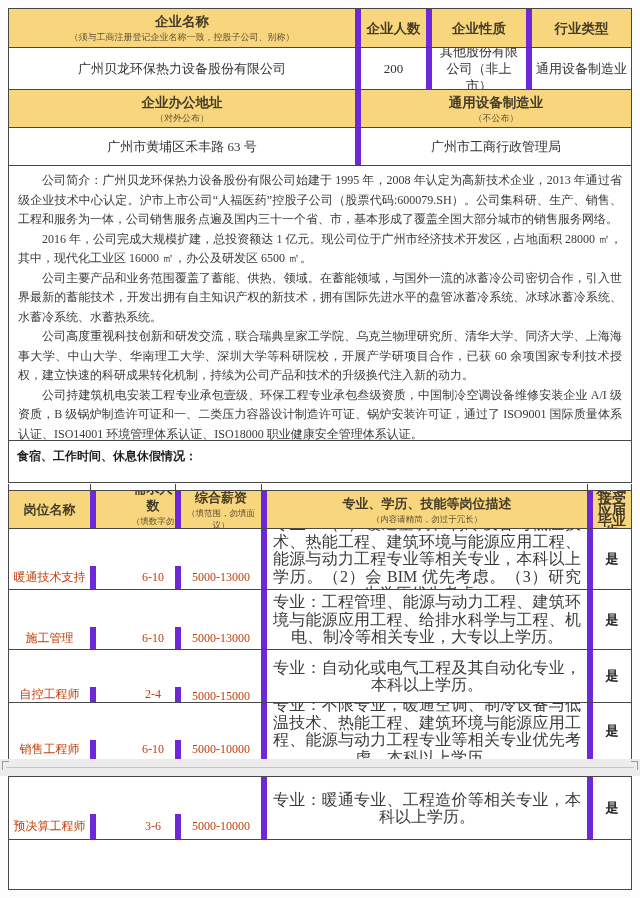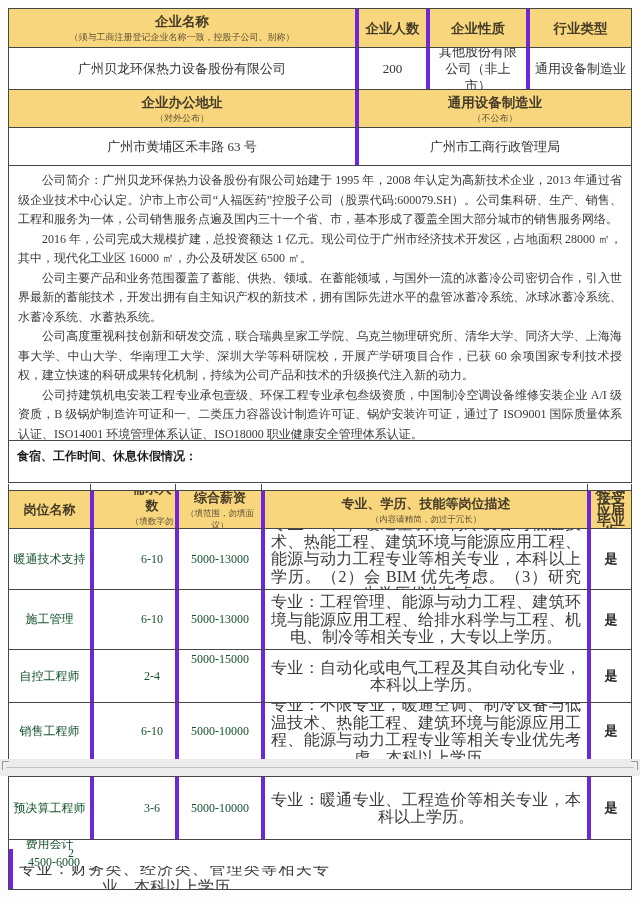--- a/index.html
+++ b/index.html
@@ -5,21 +5,21 @@
   * { margin:0; padding:0; box-sizing:border-box; }
   html,body { background:#f6f6f6; }
   .page {
     position:relative; width:640px; height:898px; background:#fdfdfd;
     font-family:"Liberation Serif","DejaVu Serif",serif;
     color:#3b3b3b; margin:0 auto; overflow:hidden;
   }
   .tbl { position:absolute; left:8px; width:624px; border:1px solid #474747; background:#fff; }
   .row { display:flex; border-top:1px solid #474747; }
   .row:first-child { border-top:none; }
-  .cell { border-left:4px solid #6d28d9; display:flex; flex-direction:column; align-items:center; justify-content:center; text-align:center; overflow:hidden; }
+  .cell { border-left:6px solid #6d28d9; display:flex; flex-direction:column; align-items:center; justify-content:center; text-align:center; overflow:hidden; }
   .cell:first-child { border-left:none; }
   .hdr .cell { background:#F8D67D; }
   .hlabel { font-weight:bold; font-size:13.5px; color:#443b28; line-height:17px; }
   .hsub { font-size:9px; color:#5d5136; line-height:12px; margin-top:1px; }
   .val { font-size:13px; line-height:17px; color:#333; padding:2px 4px; }
   
   .c-name { width:346px; } .c-count { width:71px; } .c-nature { width:100px; } .c-industry { flex:1; }
   .a-left { width:346px; } .a-right { flex:1; }
   
   .intro { border-top:1px solid #474747; padding:5px 9px 4px 9px; height:311px; overflow:hidden; }
@@ -31,21 +31,21 @@
   .stub { position:absolute; left:8px; top:484px; width:624px; height:6px; display:flex; }
   .stub div { border-left:1px solid #474747; }
   .stub div:first-child { border-left:1px solid #474747; }
   .stub .s1{width:82px;} .stub .s2{width:85px;} .stub .s3{width:86px;} .stub .s4{width:326px;} .stub .s5{flex:1; border-right:1px solid #474747;}
   
   .j-title { width:81px; } .j-count { width:85px;padding-left:35px; } .j-salary { width:86px; } .j-desc { width:326px; } .j-fresh { flex:1; }
   .jobs-hdr { height:37px; }
   .jobs-hdr .hlabel { font-size:13px; }
   .jobs-hdr .hsub { font-size:8.5px; }
   .fresh-hdr .hlabel { font-size:14px; line-height:11px; font-weight:bold; }
-  .jrow .j-title, .jrow .j-count, .jrow .j-salary { font-size:12px; color:#14532d; }
+  .jrow .j-title, .jrow .j-count, .jrow .j-salary { font-size:12px; color:#c2410c;margin-top:37px; }
   .jrow .j-fresh { font-size:13px; font-weight:bold; color:#222; }
   .desc-text { font-size:16px; line-height:17.5px; color:#3a3a3a; padding:3px 6px; text-align:justify; text-align-last:center; width:100%; }
   .align-top { justify-content:flex-start; padding-top:2px; }
   
   .gap { position:absolute; left:0; top:759px; width:640px; height:17px; background:#ececec; }
   .gap .line { position:absolute; left:6px; right:6px; top:8px; height:1px; background:#c2c2c2; }
   .gap .br-l { position:absolute; left:2px; top:2px; width:7px; height:9px; border-left:1px solid #9a9a9a; border-top:1px solid #9a9a9a; }
   .gap .br-r { position:absolute; right:2px; top:2px; width:7px; height:9px; border-right:1px solid #9a9a9a; border-top:1px solid #9a9a9a; }
   .r1{height:61px;} .r2{height:60px;} .r3{height:53px;} .r4{height:57px;} .r5{height:62px;} .r6{height:50px;flex-direction:column;}
 </style>

